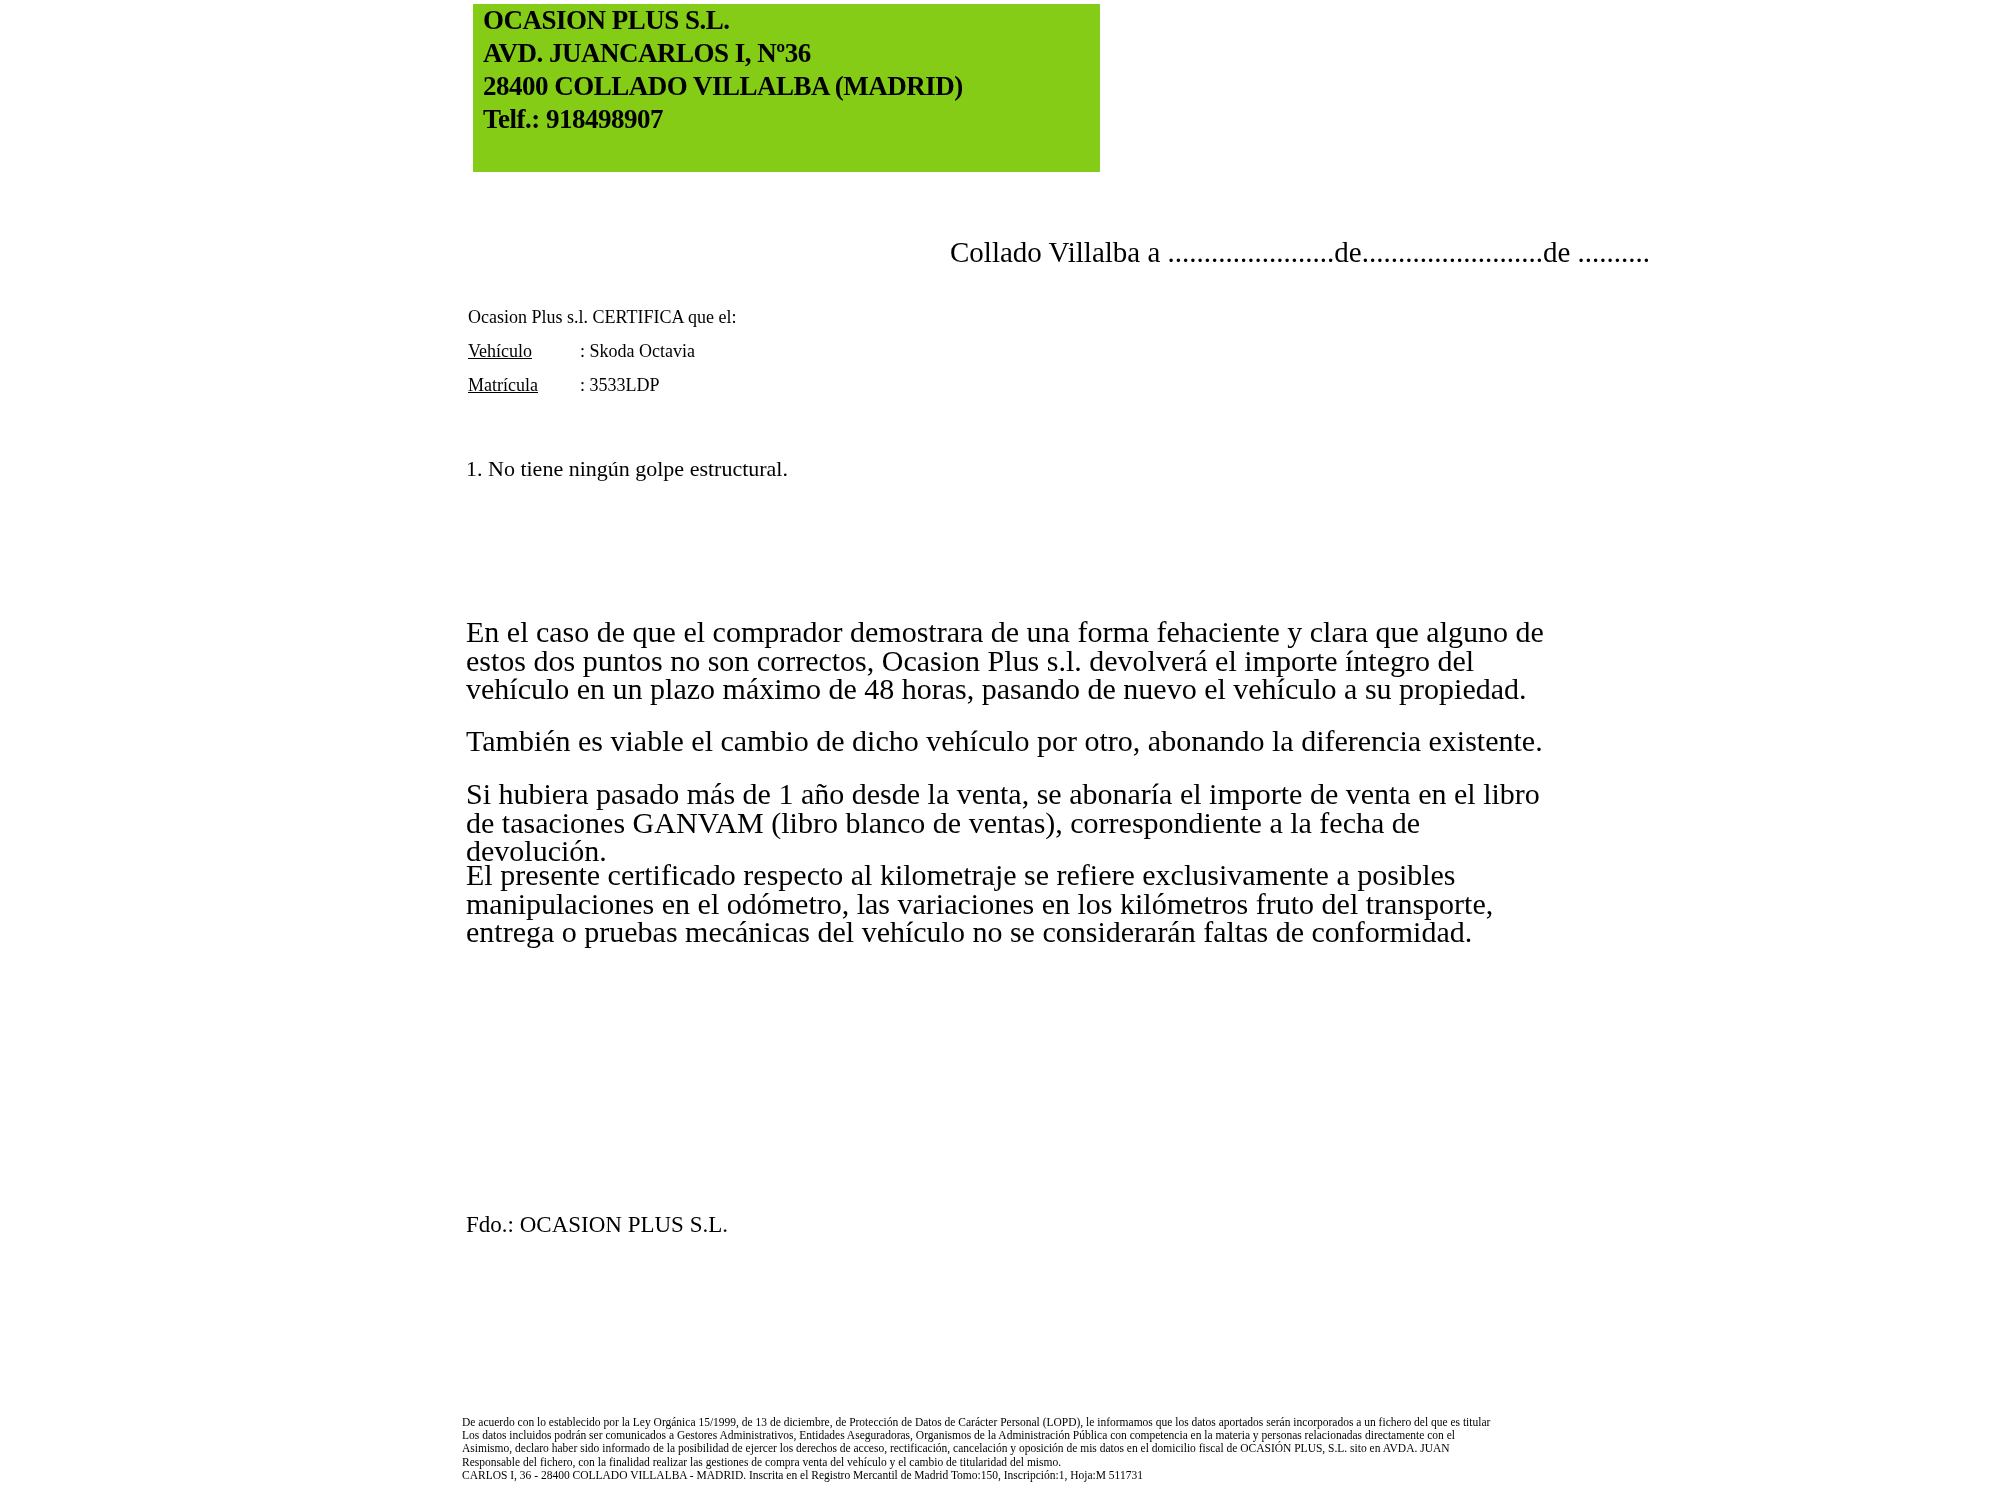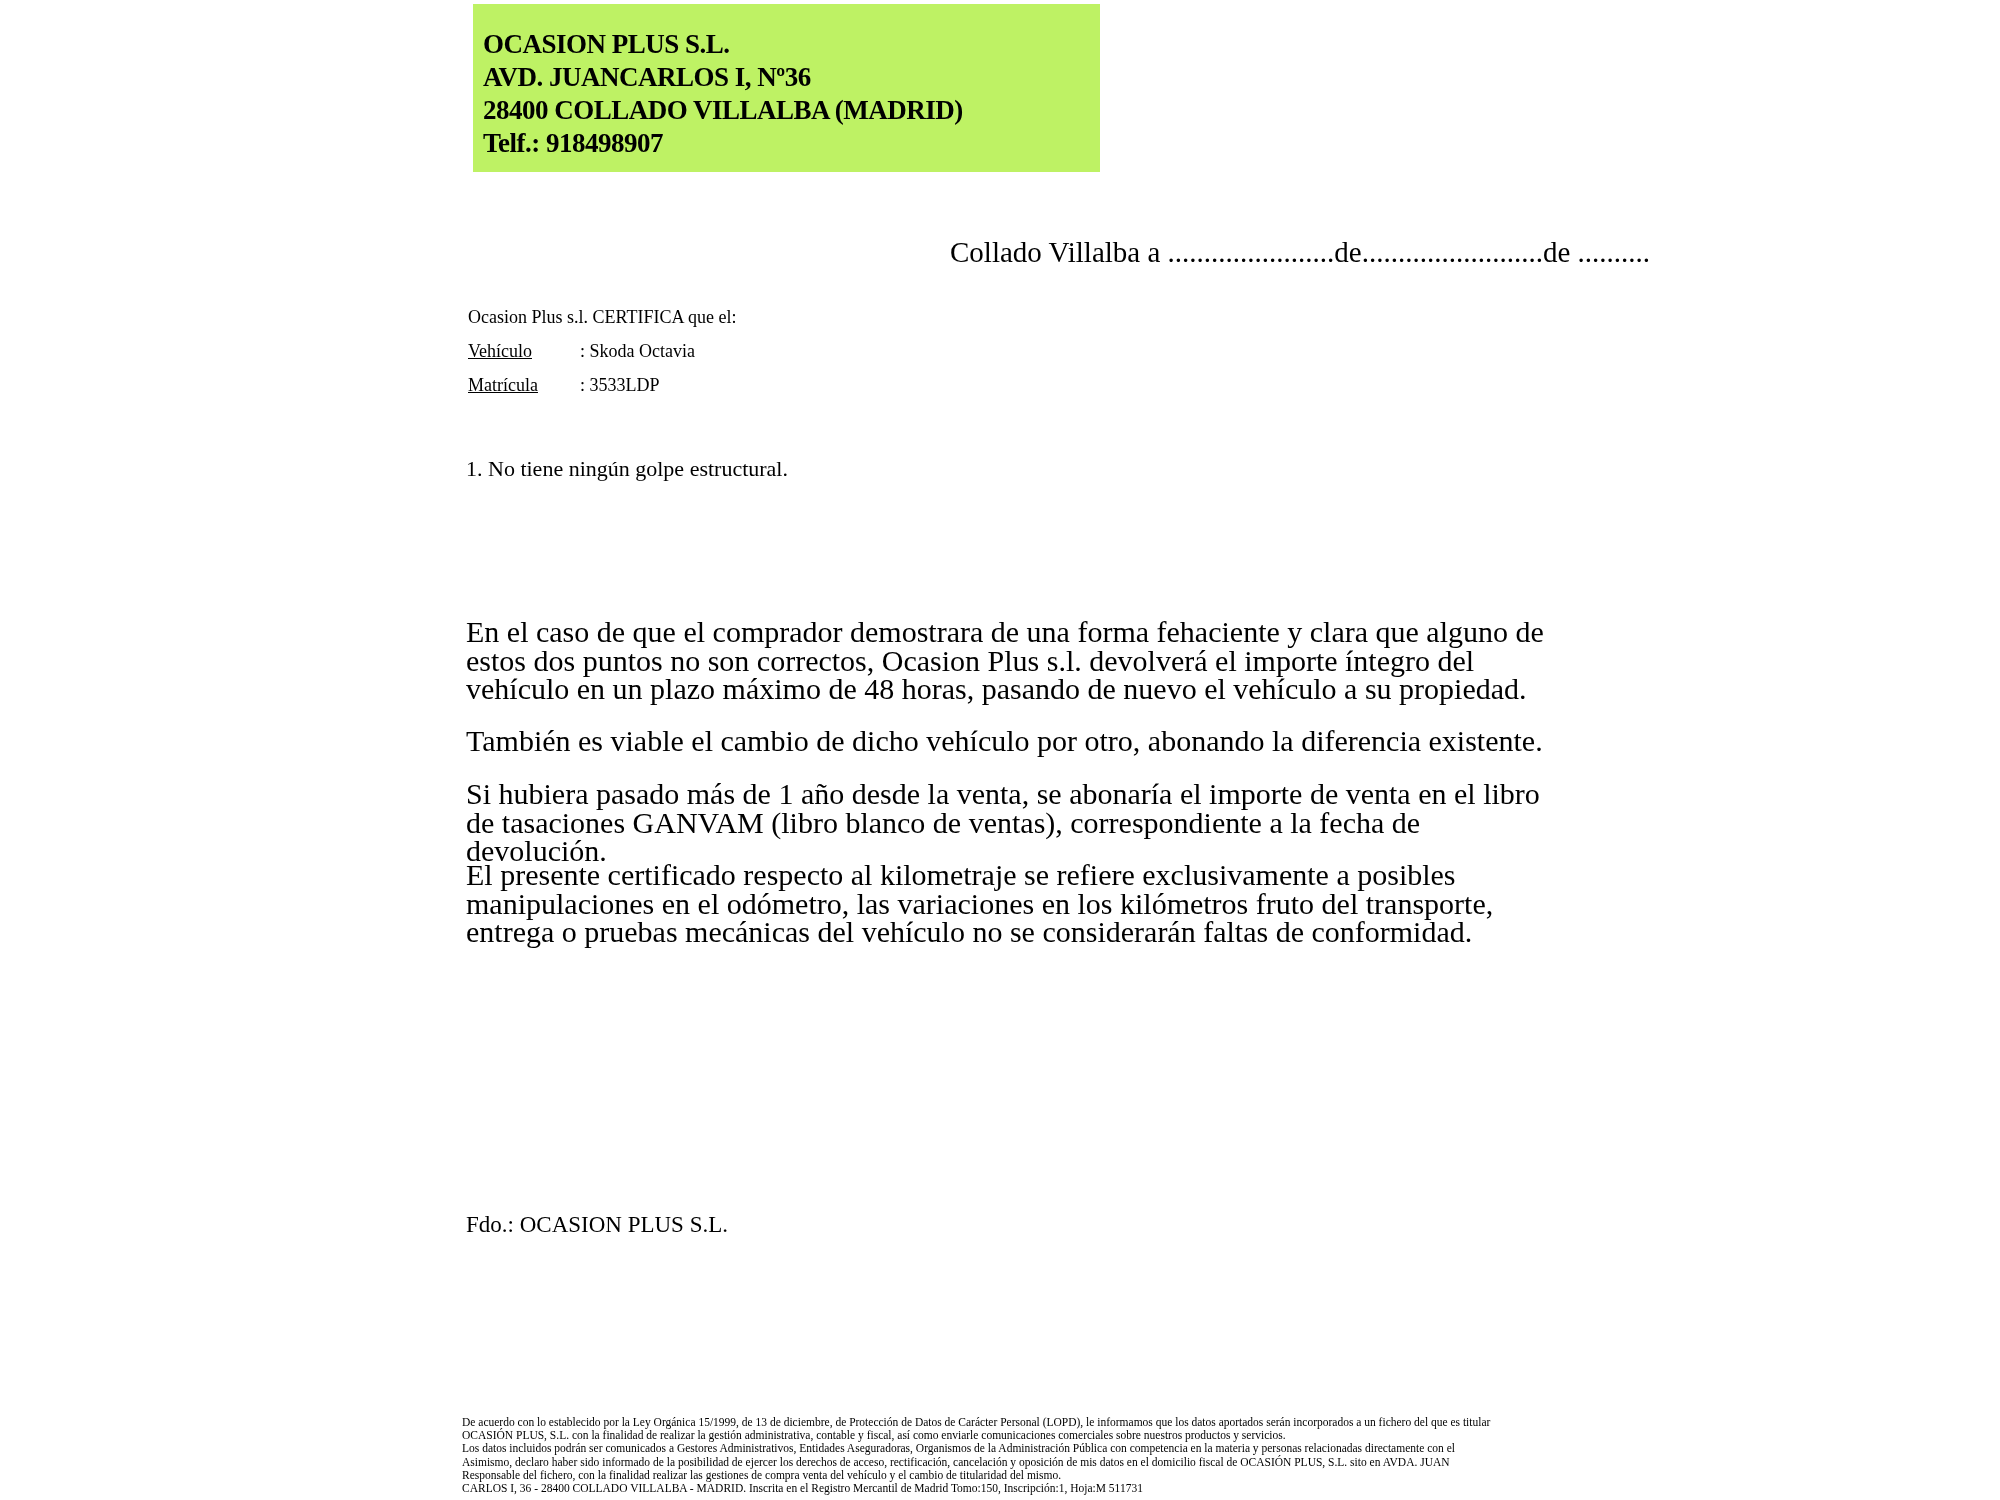--- a/index.html
+++ b/index.html
@@ -15,22 +15,22 @@
     color: #000000;
     font-family: "Liberation Serif", serif;
     overflow: hidden;
   }
   .header-box {
     position: absolute;
     left: 473px;
     top: 4px;
     width: 627px;
     height: 168px;
-    background: #bef264;
-    padding: 24px 0 0 10px;
+    background: #84cc16;
+    padding: 0 0 0 10px;
     box-sizing: border-box;
     font-weight: bold;
     font-size: 27px;
     line-height: 33px;
     letter-spacing: -0.5px;
   }
   .date-line {
     position: absolute;
     left: 950px;
     top: 236px;
@@ -117,20 +117,19 @@
 
   <div class="para para-1">En el caso de que el comprador demostrara de una forma fehaciente y clara que alguno de estos dos puntos no son correctos, Ocasion Plus s.l. devolverá el importe íntegro del vehículo en un plazo máximo de 48 horas, pasando de nuevo el vehículo a su propiedad.</div>
   <div class="para para-2">También es viable el cambio de dicho vehículo por otro, abonando la diferencia existente.</div>
   <div class="para para-3">Si hubiera pasado más de 1 año desde la venta, se abonaría el importe de venta en el libro de tasaciones GANVAM (libro blanco de ventas), correspondiente a la fecha de devolución.</div>
   <div class="para para-4">El presente certificado respecto al kilometraje se refiere exclusivamente a posibles manipulaciones en el odómetro, las variaciones en los kilómetros fruto del transporte, entrega o pruebas mecánicas del vehículo no se considerarán faltas de conformidad.</div>
 
   <div class="signature">Fdo.: OCASION PLUS S.L.</div>
 
   <div class="legal-footer">
     <div class="legal-line">De acuerdo con lo establecido por la Ley Orgánica 15/1999, de 13 de diciembre, de Protección de Datos de Carácter Personal (LOPD), le informamos que los datos aportados serán incorporados a un fichero del que es titular</div>
-    <div class="legal-line">OCASIÓN PLUS, S.L. con la finalidad de realizar la gestión administrativa, contable y fiscal, así como enviarle comunicaciones comerciales sobre nuestros productos y servicios.</div>
     <div class="legal-line">Los datos incluidos podrán ser comunicados a Gestores Administrativos, Entidades Aseguradoras, Organismos de la Administración Pública con competencia en la materia y personas relacionadas directamente con el</div>
     <div class="legal-line">Asimismo, declaro haber sido informado de la posibilidad de ejercer los derechos de acceso, rectificación, cancelación y oposición de mis datos en el domicilio fiscal de OCASIÓN PLUS, S.L. sito en AVDA. JUAN</div>
     <div class="legal-line">Responsable del fichero, con la finalidad realizar las gestiones de compra venta del vehículo y el cambio de titularidad del mismo.</div>
     <div class="legal-line">CARLOS I, 36 - 28400 COLLADO VILLALBA - MADRID. Inscrita en el Registro Mercantil de Madrid Tomo:150, Inscripción:1, Hoja:M 511731</div>
   </div>
 
 </div>
 
 </body></html>

